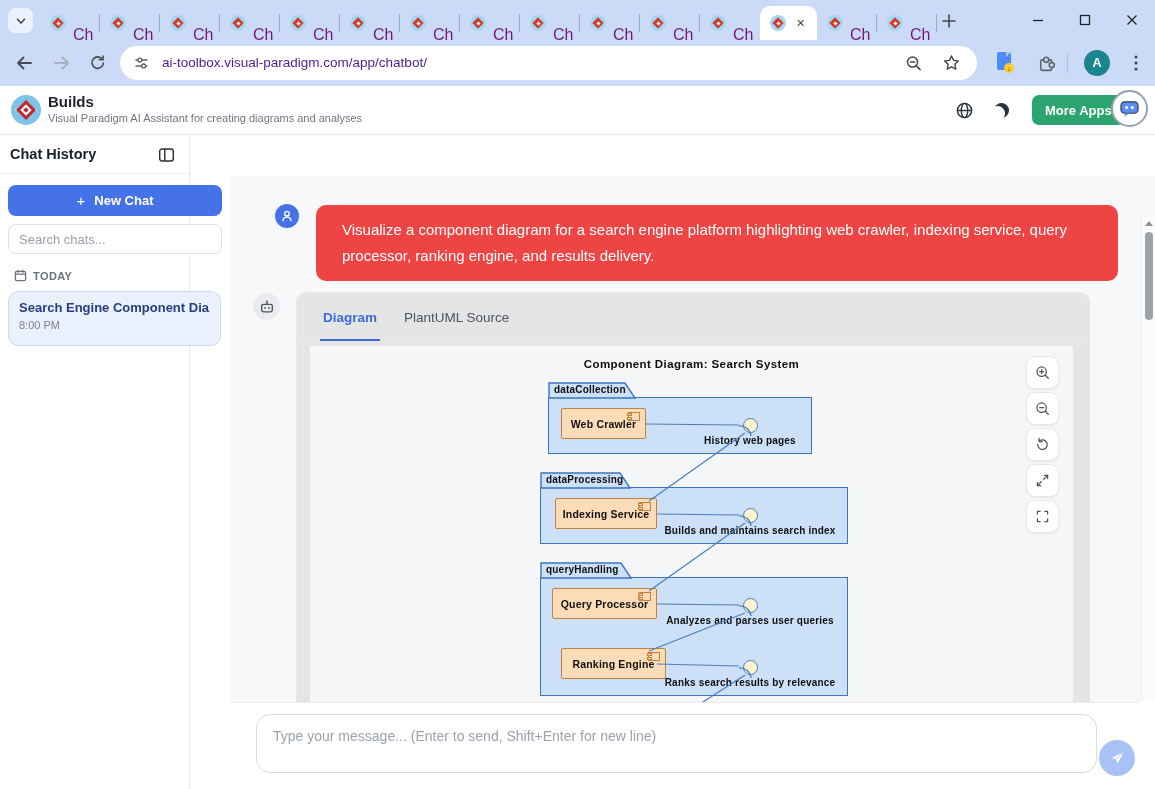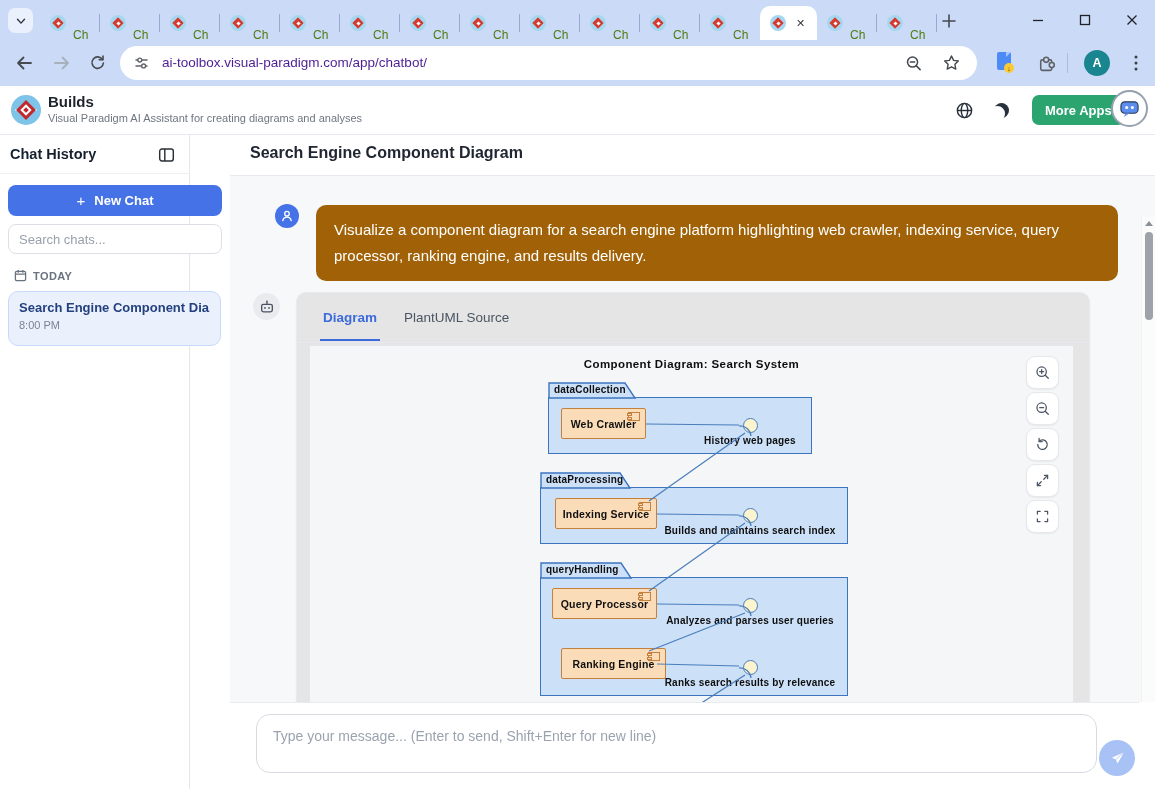--- a/index.html
+++ b/index.html
@@ -7,21 +7,21 @@
   body { width:1155px; height:789px; overflow:hidden; font-family:"Liberation Sans", sans-serif; background:#fff; }
   .page { position:relative; width:1155px; height:789px; background:#fff; overflow:hidden; }
 
   
   .tabstrip { position:absolute; left:0; top:0; width:1155px; height:40px; background:#CBDAF7; }
   .tab-chevron { position:absolute; left:8px; top:8px; width:25px; height:25px; border-radius:7px; background:#EAF1FD; display:flex; align-items:center; justify-content:center; }
   .tabs { position:absolute; left:40px; top:6px; height:34px; display:flex; }
   .tab { position:relative; width:60px; height:34px; display:flex; align-items:center; padding-left:10px; gap:7px; }
   .tab:not(.active):not(.no-sep)::after { content:""; position:absolute; right:0; top:8px; height:18px; width:1px; background:#96A9CE; }
   .tab.active { background:#fff; border-radius:10px 10px 0 0; width:57px; }
-  .tab-label { font-size:12px; color:#4d7c0f;margin-top:24px; }
+  .tab-label { font-size:16px; color:#701a75;margin-top:24px; }
   .tab-close { font-size:11px; color:#3C4043; margin-left:3px; }
   .favicon { position:relative; width:16px; height:16px; border-radius:50%; background:#A5D8F0; flex:none; }
   .fav-core { position:absolute; left:4px; top:4px; width:8px; height:8px; background:#D6392E; transform:rotate(45deg); }
   .fav-in { position:absolute; left:6.5px; top:6.5px; width:3px; height:3px; background:#fff; transform:rotate(45deg); }
   .newtab { position:absolute; left:936px; top:8px; width:25px; height:25px; display:flex; align-items:center; justify-content:center; }
   .wincontrols { position:absolute; right:0; top:0; height:40px; display:flex; }
   .winbtn { width:47px; height:40px; display:flex; align-items:center; justify-content:center; }
 
   
   .toolbar { position:absolute; left:0; top:40px; width:1155px; height:46px; background:#CBDAF7; }
@@ -64,21 +64,21 @@
   .sb-item-title { font-size:13px; font-weight:600; color:#24407E; white-space:nowrap; overflow:hidden; }
   .sb-item-time { font-size:11px; color:#7A8494; margin-top:4px; }
 
   
   .main { position:absolute; left:230px; top:135px; right:0; bottom:0; }
   .titlebar { position:absolute; left:0; top:0; right:0; height:41px; background:#fff; border-bottom:1px solid #E7E9EE; }
   .page-title { position:absolute; left:20px; top:9px; font-size:16px; font-weight:600; color:#202733; }
   .chat { position:absolute; left:0; top:41px; right:0; height:526px; background:#F7F8FA; overflow:hidden; }
 
   .user-avatar { position:absolute; left:45px; top:28px; width:24px; height:24px; border-radius:50%; background:#4573E7; display:flex; align-items:center; justify-content:center; }
-  .bubble { position:absolute; left:86px; top:29px; width:802px; background:#a16207; border-radius:10px; color:#fff; font-size:15px; line-height:26px; padding:12px 18px; }
+  .bubble { position:absolute; left:86px; top:29px; width:802px; background:#ef4444; border-radius:10px; color:#fff; font-size:15px; line-height:26px; padding:12px 26px; }
 
   .bot-avatar { position:absolute; left:23px; top:117px; width:27px; height:27px; border-radius:50%; background:#E9EBEF; display:flex; align-items:center; justify-content:center; }
   .card { position:absolute; left:66px; top:116px; width:794px; height:445px; background:#e5e5e5; border:1px solid #E8EAEE; border-radius:10px; box-shadow:0 1px 2px rgba(16,24,40,.05); }
   .card-tabs { position:relative; height:50px; border-bottom:1px solid #E7E9EE; display:flex; align-items:center; padding-left:26px; gap:27px; }
   .ctab { position:relative; font-size:13.5px; color:#4B5563; }
   .ctab.active { color:#3D6BDC; font-weight:600; }
   .ctab.active::after { content:""; position:absolute; left:-3px; right:-3px; bottom:-16px; height:2.5px; background:#3D6BDC; }
   .canvas { position:absolute; left:12px; top:52px; width:765px; height:382px; background:#F5F6F8; border:1px solid #E3E6EA; overflow:hidden; }
   .zoombar { position:absolute; left:729px; top:63px; display:flex; flex-direction:column; gap:3px; }
   .zbtn { width:33px; height:33px; background:#fff; border:1px solid #E6E8EC; border-radius:9px; box-shadow:0 1px 2px rgba(0,0,0,.06); display:flex; align-items:center; justify-content:center; }
@@ -365,23 +365,20 @@
         </svg>
       <span>TODAY</span>
     </div>
     <div class="sb-item">
       <div class="sb-item-title">Search Engine Component Dia...</div>
       <div class="sb-item-time">8:00 PM</div>
     </div>
   </div>
 
   <div class="main">
-    <div class="titlebar">
-      <span class="page-title">Search Engine Component Diagram</span>
-    </div>
 
     <div class="chat">
       <div class="user-avatar">
         <svg width="14" height="14" viewBox="0 0 16 16">
             <circle cx="8" cy="5.4" r="2.6" fill="none" stroke="#fff" stroke-width="1.5"></circle>
             <path d="M3.2 13.2a4.9 4.9 0 0 1 9.6 0" fill="none" stroke="#fff" stroke-width="1.5" stroke-linecap="round"></path>
           </svg>
       </div>
       <div class="bubble">Visualize a component diagram for a search engine platform highlighting web crawler, indexing service, query processor, ranking engine, and results delivery.</div>
 

